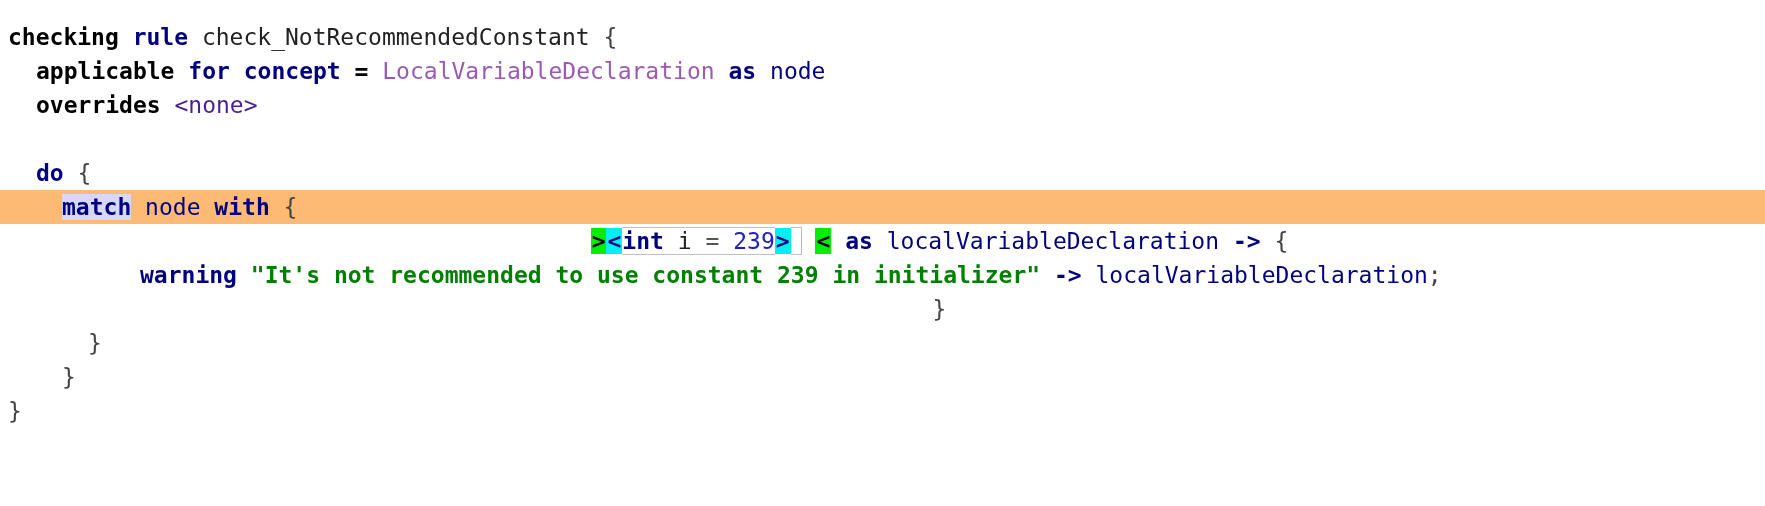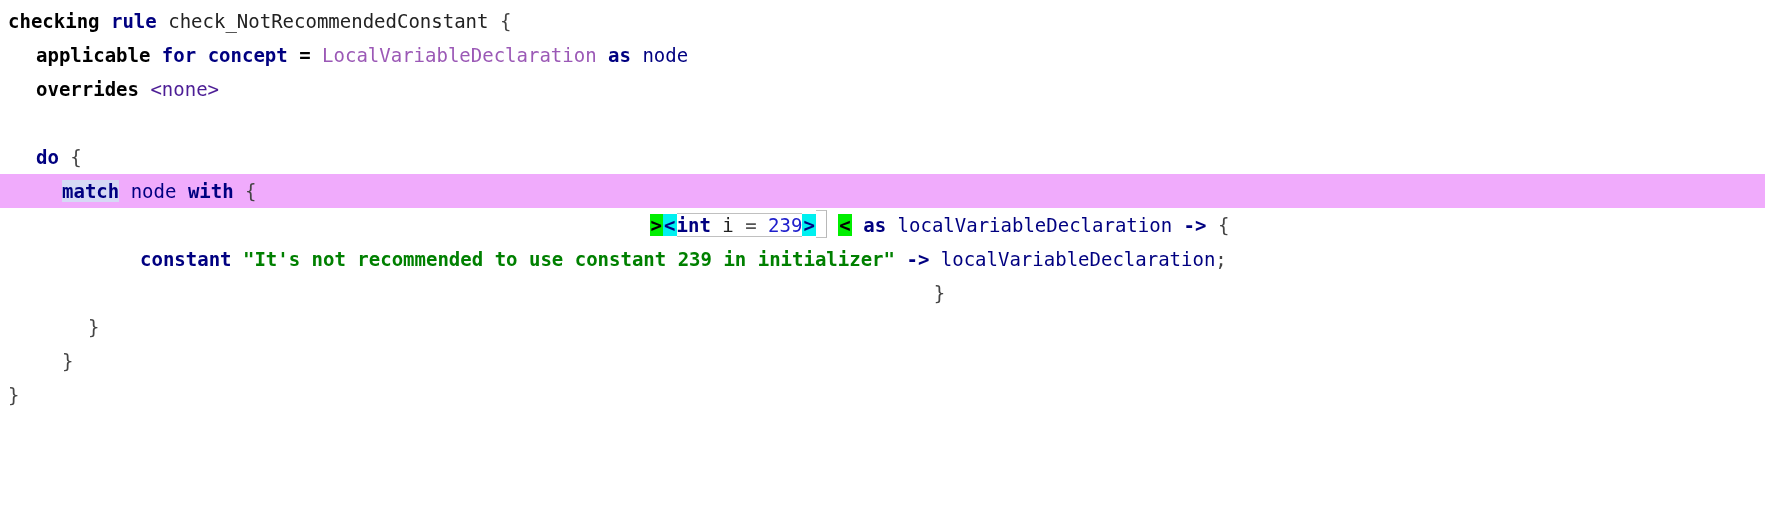--- a/index.html
+++ b/index.html
@@ -12,36 +12,36 @@
     height: 506px;
     overflow: hidden;
     font-family: "DejaVu Sans Mono", "Liberation Mono", monospace;
   }
 
   #editor {
     position: relative;
     width: 1765px;
     height: 506px;
     background: #ffffff;
-    font-size: 19px;
+    font-size: 23px;
     line-height: 34px;
     letter-spacing: 0px;
-    padding-top: 4px;
+    padding-top: 20px;
     box-sizing: border-box;
   }
 
   .line {
     white-space: pre;
     height: 34px;
     line-height: 34px;
     position: relative;
   }
 
   .line.caret-line {
-    background: #f0abfc;
+    background: #fdba74;
   }
 
   .indent0 { padding-left: 8px; }
   .indent1 { padding-left: 36px; }
   .indent2 { padding-left: 62px; }
   .indent3 { padding-left: 88px; }
   .indent4 { padding-left: 114px; text-align: center; }
   .indent5 { padding-left: 140px; }
 
   
@@ -143,21 +143,21 @@
   <div class="line indent1"><span class="kw-black">overrides</span><span class="plain"> </span><span class="gray">&lt;none&gt;</span></div>
 
   <div class="line blank-line"></div>
 
   <div class="line indent1"><span class="kw">do</span><span class="plain"> </span><span class="brace">{</span></div>
 
   <div class="line indent2 caret-line"><span class="kw sel">match</span><span class="plain"> </span><span class="var-italic">node</span><span class="plain"> </span><span class="kw">with</span><span class="plain"> </span><span class="brace">{</span></div>
 
   <div class="line indent4"><span class="mark-green">&gt;</span><span class="mark-cyan">&lt;</span><span class="cell-top-bottom"><span class="kw">int</span><span class="plain"> </span><span class="ident-dark">i</span><span class="plain"> </span><span class="eq">=</span><span class="plain"> </span><span class="num">239</span></span><span class="mark-cyan">&gt;</span><span class="gapcell"></span><span class="plain"> </span><span class="mark-green">&lt;</span><span class="plain"> </span><span class="kw">as</span><span class="plain"> </span><span class="var-italic">localVariableDeclaration</span><span class="plain"> </span><span class="op">-&gt;</span><span class="plain"> </span><span class="brace">{</span></div>
 
-  <div class="line indent5"><span class="kw">constant</span><span class="plain"> </span><span class="str">"It's not recommended to use constant 239 in initializer"</span><span class="plain"> </span><span class="op">-&gt;</span><span class="plain"> </span><span class="var-italic">localVariableDeclaration</span><span class="brace">;</span></div>
+  <div class="line indent5"><span class="kw">warning</span><span class="plain"> </span><span class="str">"It's not recommended to use constant 239 in initializer"</span><span class="plain"> </span><span class="op">-&gt;</span><span class="plain"> </span><span class="var-italic">localVariableDeclaration</span><span class="brace">;</span></div>
 
   <div class="line indent4"><span class="brace">}</span></div>
 
 
   <div class="line indent3"><span class="brace">}</span></div>
 
   <div class="line indent2"><span class="brace">}</span></div>
 
   <div class="line indent0"><span class="brace">}</span></div>
 

